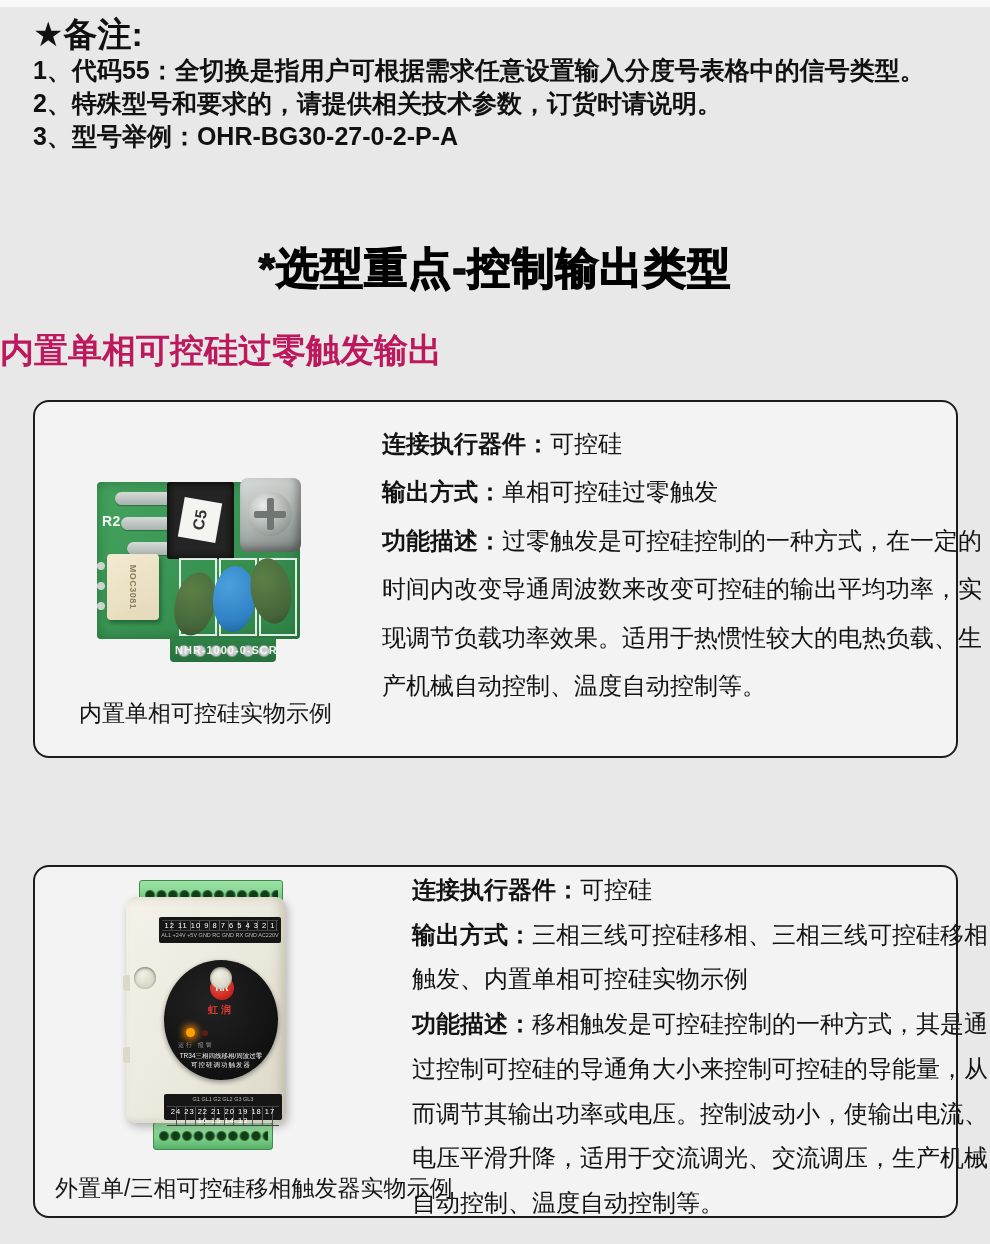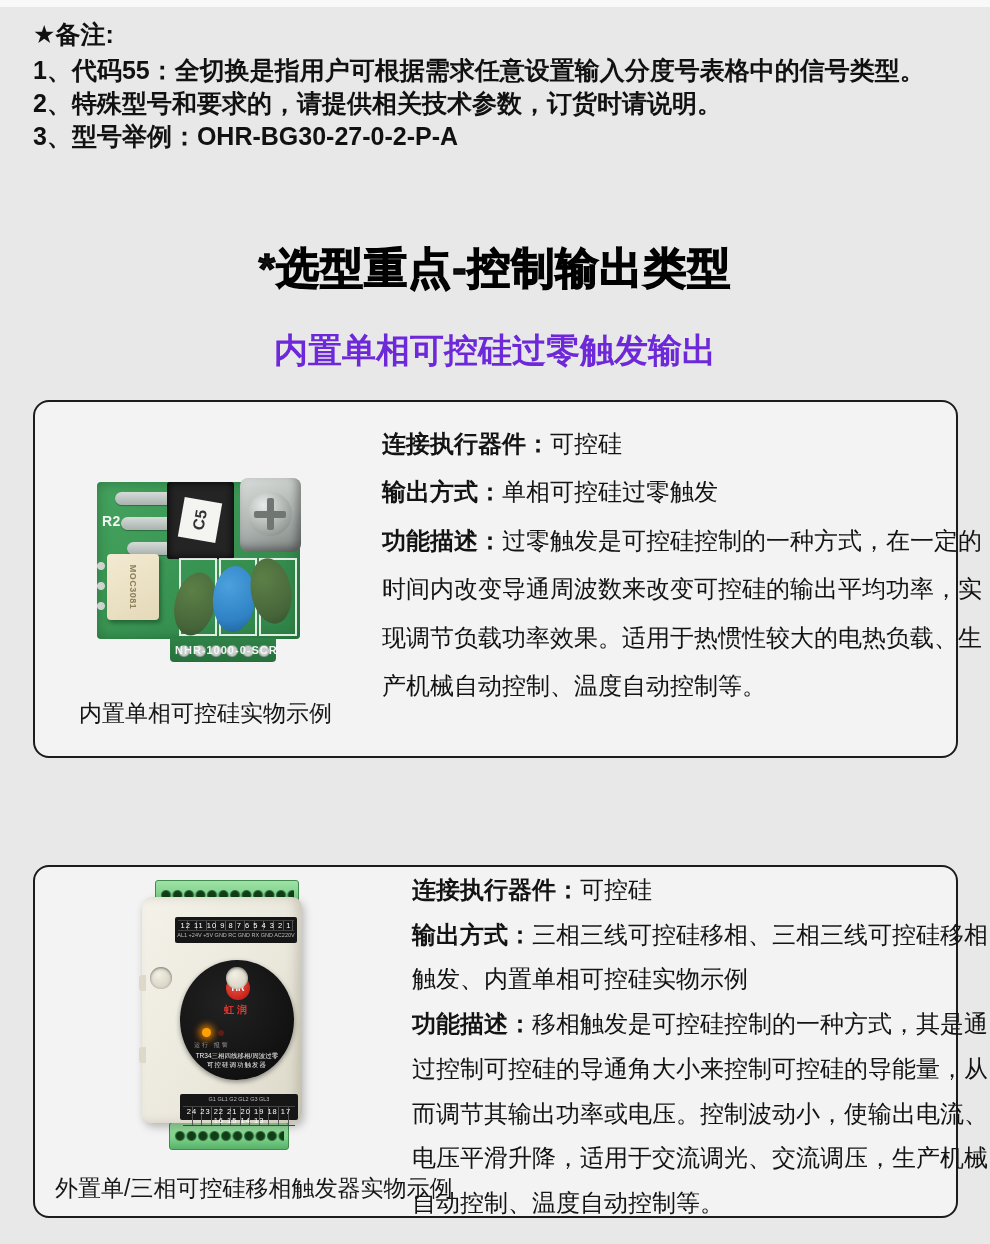--- a/index.html
+++ b/index.html
@@ -5,32 +5,32 @@
   html,body{margin:0;padding:0;background:#cfcfcf;}
   .page{
     position:relative;width:990px;height:1244px;margin:0 auto;
     background:#e8e8e8;color:#111;overflow:hidden;
     font-family:"Liberation Sans","DejaVu Sans",sans-serif;
   }
   .top-strip{position:absolute;left:0;top:0;width:990px;height:7px;background:#f9f9f9;}
 
   
   .notes{position:absolute;left:33px;top:20px;font-weight:bold;}
-  .notes-title{font-size:25px;line-height:28px;margin-bottom:6px;}
+  .notes-title{font-size:34px;line-height:28px;margin-bottom:6px;}
   .notes-line{font-size:25px;line-height:33px;white-space:nowrap;}
   .notes-line.indent{padding-left:160px;}
 
   
   .main-heading{
     position:absolute;left:0;top:240px;width:990px;text-align:center;
     font-size:43px;font-weight:bold;-webkit-text-stroke:1.3px #000;letter-spacing:1px;
   }
   .section-heading{
-    position:absolute;left:0;width:990px;text-align:center;
-    font-size:34px;font-weight:bold;color:#6d28d9;
+    position:absolute;left:0;width:990px;text-align:left;
+    font-size:34px;font-weight:bold;color:#be185d;
   }
   .sh1{top:328px;} .sh2{top:793px;}
 
   
   .card{
     position:absolute;left:33px;width:921px;
     background:#f3f3f3;border:2px solid #1c1c1c;border-radius:16px;
   }
   .card1{top:400px;height:354px;}
   .card2{top:865px;height:349px;}
@@ -85,21 +85,21 @@
   .sb1{left:88px;} .sb2{left:128px;} .sb3{left:168px;}
   .varistor{position:absolute;border-radius:50%;}
   .v-g1{left:84px;top:112px;width:40px;height:64px;transform:rotate(14deg);
     background:radial-gradient(circle at 35% 30%,#5c7f46,#46663a 70%,#35502c);}
   .v-blue{left:122px;top:106px;width:42px;height:66px;transform:rotate(4deg);
     background:radial-gradient(circle at 35% 30%,#4ba0dd,#2f82c4 65%,#1f5e94);}
   .v-g2{left:160px;top:98px;width:40px;height:66px;transform:rotate(-10deg);
     background:radial-gradient(circle at 35% 30%,#5c7f46,#46663a 70%,#35502c);}
 
   
-  .module{position:absolute;left:104px;top:10px;width:170px;height:290px;}
+  .module{position:absolute;left:88px;top:10px;width:170px;height:290px;}
   .m-term{position:absolute;background:linear-gradient(180deg,#9fe2a6,#7ccf88 60%,#58b168);
     border:1px solid #3f8a4c;border-radius:3px;}
   .m-term .holes{position:absolute;left:4px;top:50%;transform:translateY(-50%);right:4px;height:12px;
     background-image:radial-gradient(circle at 6px 50%,#123d18 3.5px,#2c6e37 4.5px,transparent 5.5px);
     background-size:11.5px 100%;background-repeat:repeat-x;}
   .m-term-top{left:16px;top:3px;width:142px;height:27px;}
   .m-term-bot{left:30px;top:245px;width:118px;height:26px;}
   .m-body{position:absolute;left:3px;top:20px;width:160px;height:226px;border-radius:10px;
     background:linear-gradient(120deg,#f4f2e9 0%,#eae7db 60%,#d9d6c6 100%);
     box-shadow:2px 4px 8px rgba(0,0,0,.25), inset -6px 0 10px rgba(120,115,95,.25);}

